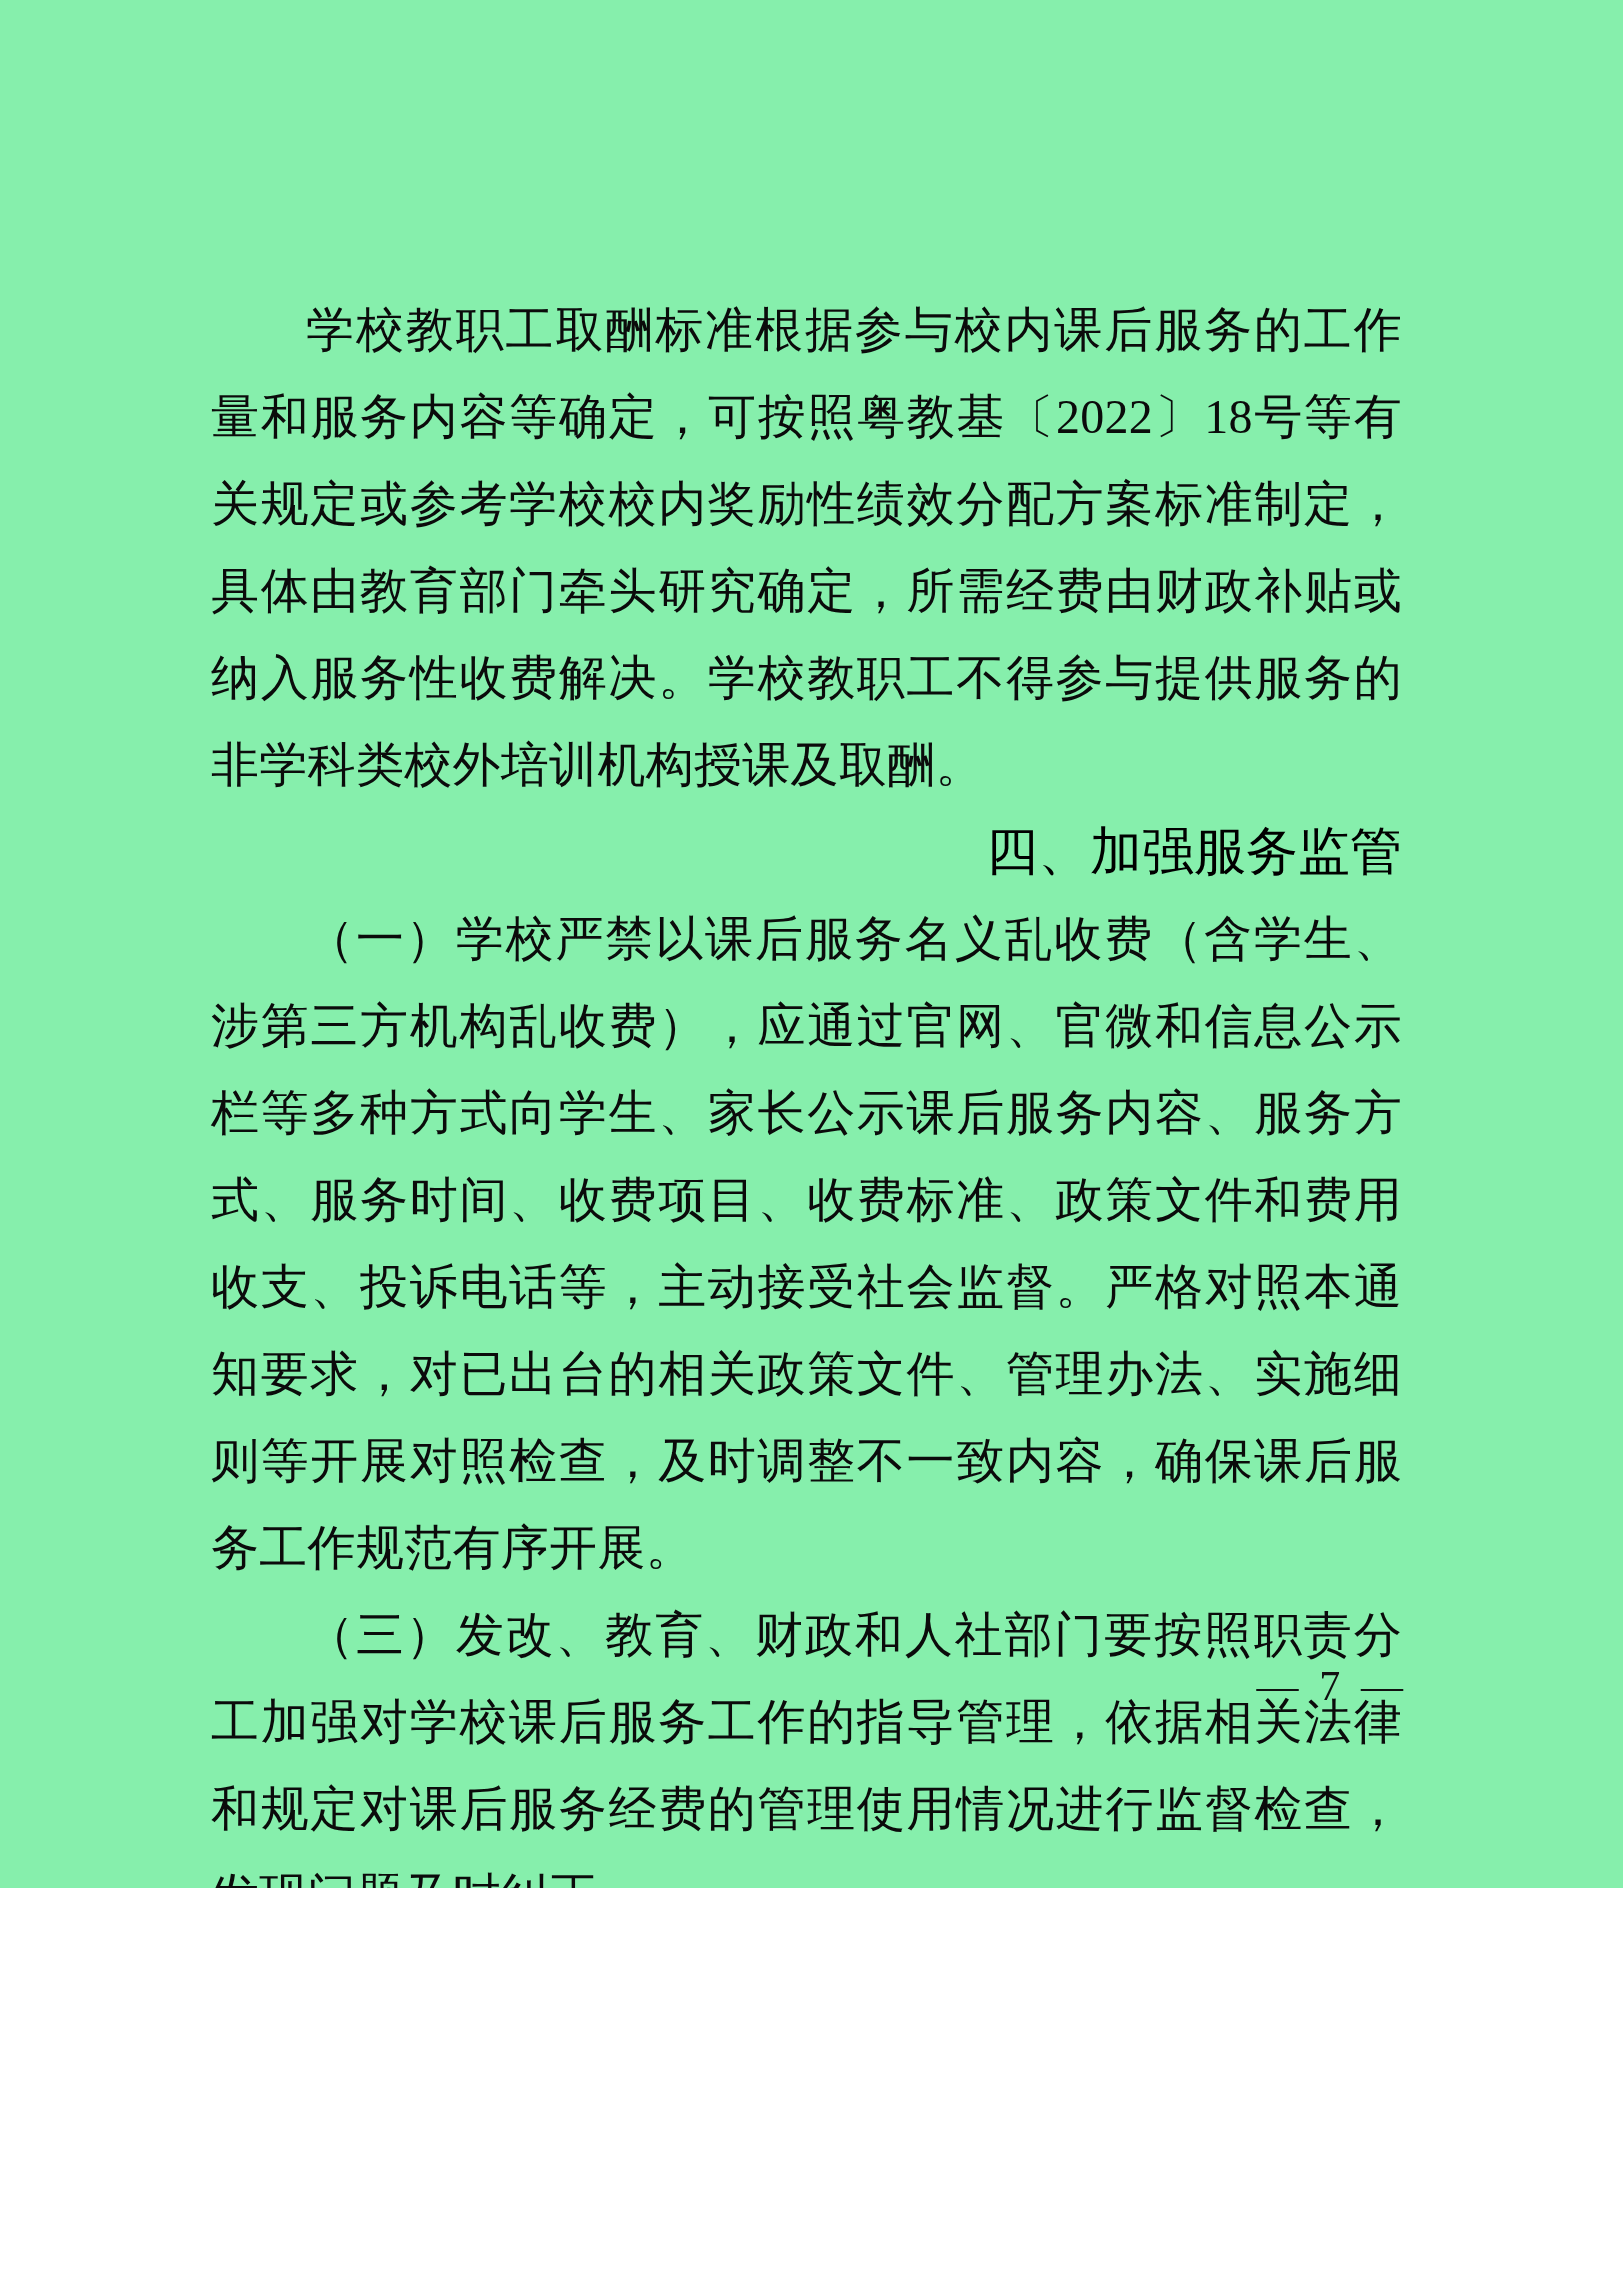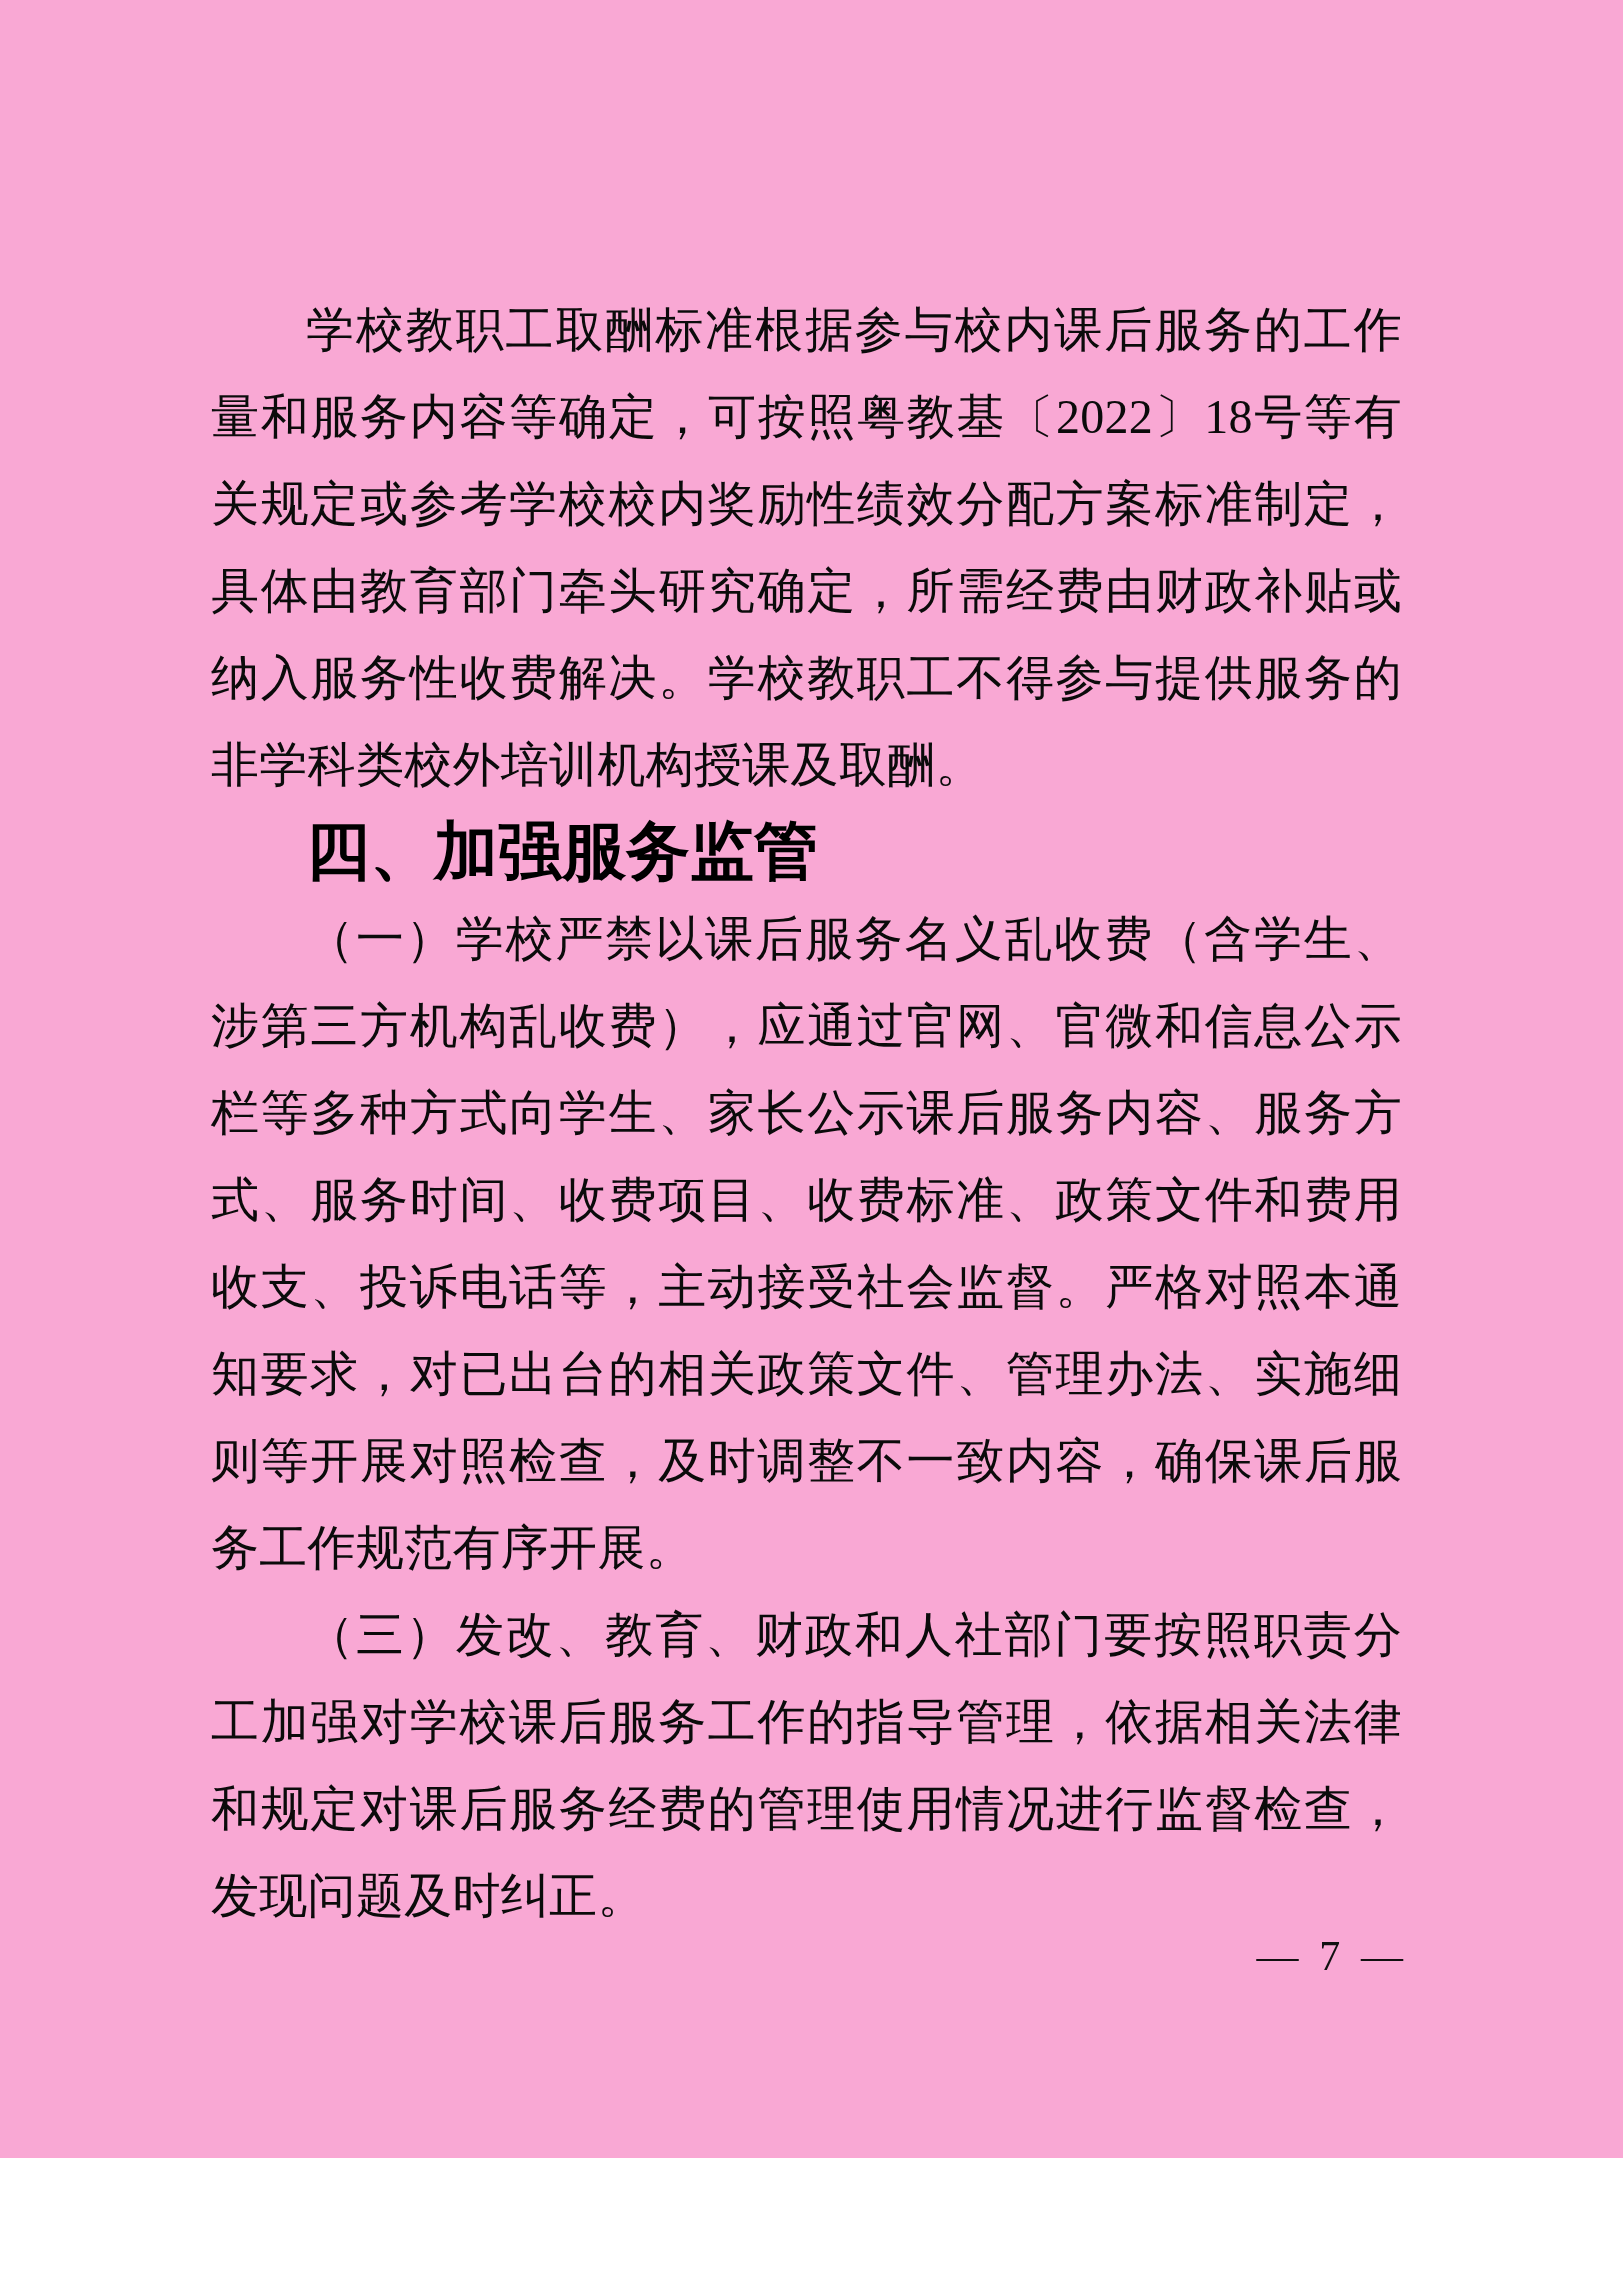--- a/index.html
+++ b/index.html
@@ -6,22 +6,22 @@
     margin: 0;
     padding: 0;
     background: #ffffff;
   }
   body {
     font-family: "Liberation Serif", "DejaVu Serif", serif;
   }
   #page {
     position: relative;
     width: 1623px;
-    height: 2158px;
-    background: #f9a8d4;
+    height: 1888px;
+    background: #86efac;
     overflow: hidden;
     box-sizing: border-box;
   }
   #content {
     position: absolute;
     left: 211px;
     top: 286px;
     width: 1191px;
   }
   .para {
@@ -32,27 +32,28 @@
     text-align: justify;
     text-justify: inter-character;
     text-indent: 95px;
     margin: 0 0 0 0;
     letter-spacing: 0.3px;
     font-weight: 400;
     -webkit-font-smoothing: antialiased;
   }
   .heading {
     font-family: "Liberation Sans", "DejaVu Sans", sans-serif;
-    font-size: 64px;
+    font-size: 52px;
     line-height: 87px;
-    font-weight: 700;
+    font-weight: 400;
     color: #000000;
     text-indent: 95px;
     margin: 0;
     letter-spacing: 0px;
+    text-align: right;
   }
   #page-number {
     position: absolute;
     right: 215px;
     bottom: 181px;
     font-family: "Liberation Serif", "DejaVu Serif", serif;
     font-size: 42px;
     line-height: 42px;
     color: #111111;
     letter-spacing: 5.1px;

